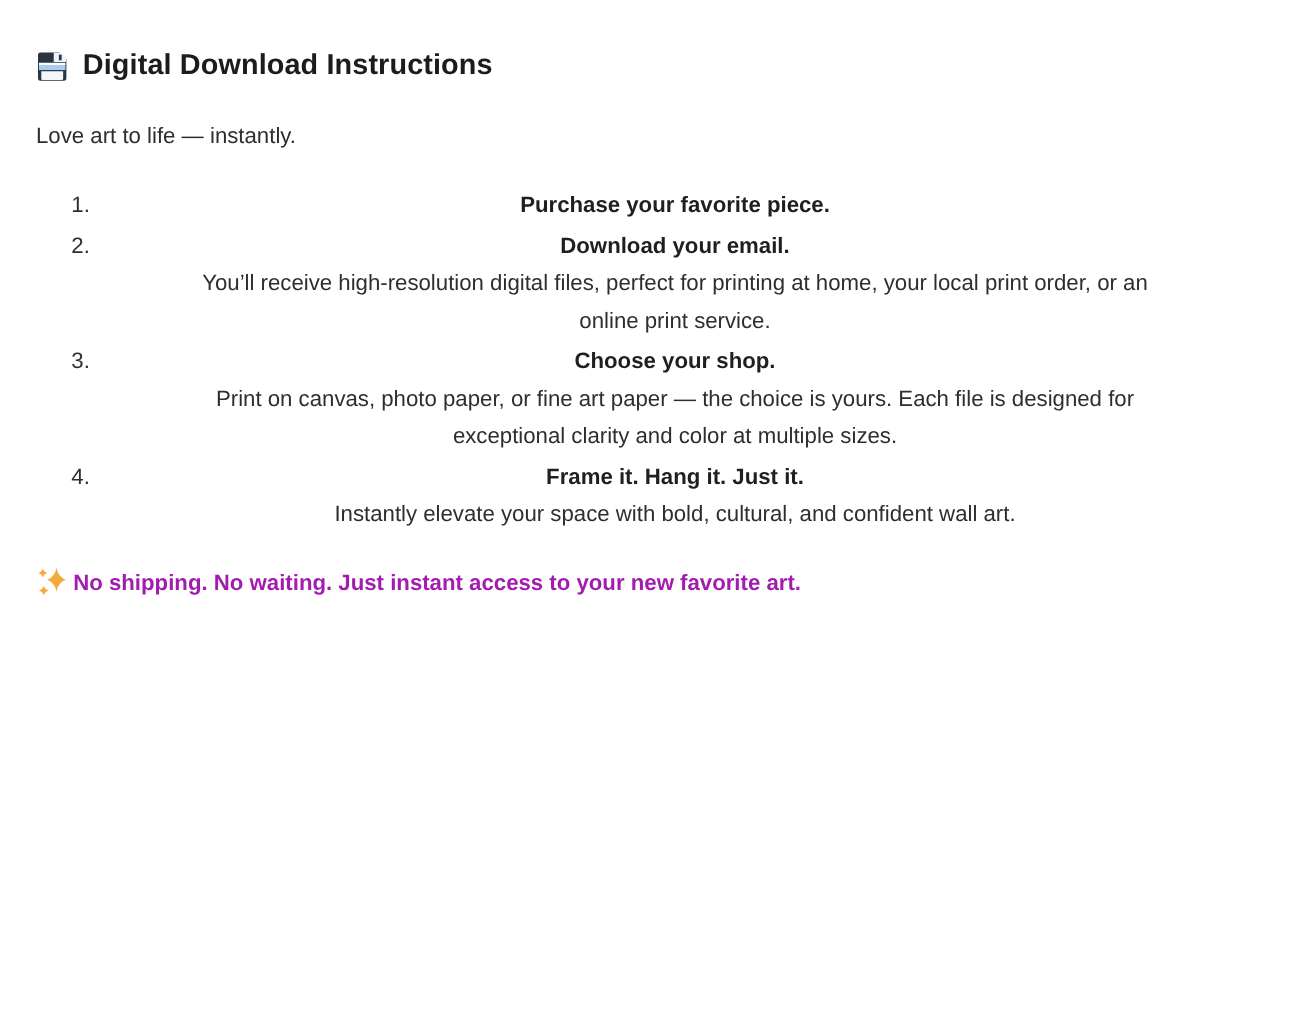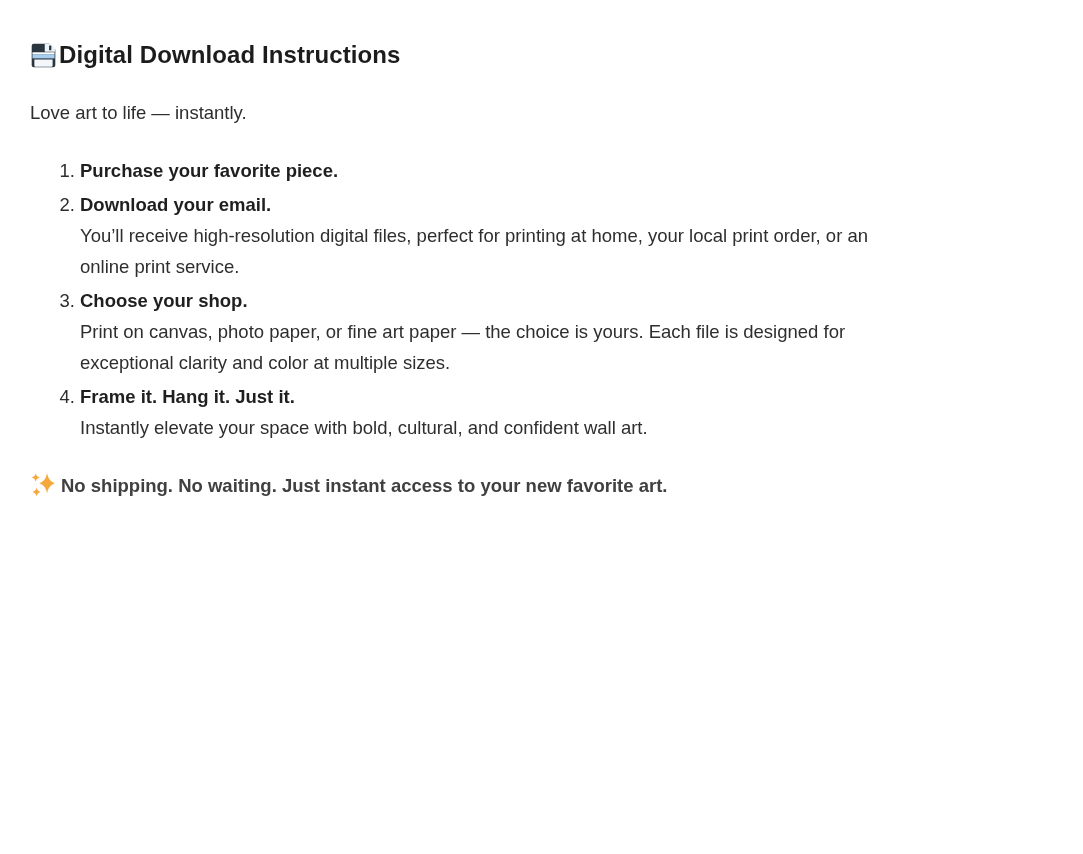--- a/index.html
+++ b/index.html
@@ -17,21 +17,21 @@
     line-height: 31px;
     color: #2e2e2e;
   }
   .page {
     padding: 28px 38px 0 30px;
     box-sizing: border-box;
   }
   h1.title {
     display: flex;
     align-items: center;
-    gap: 2px;
+    gap: 12px;
     margin: 11px 0 26px 0;
     font-size: 24px;
     line-height: 32px;
     font-weight: 700;
     color: #1c1c1c;
     letter-spacing: 0.1px;
   }
   .icon {
     display: inline-flex;
     flex: none;
@@ -41,36 +41,37 @@
   .intro {
     margin: 0 0 27px 0;
   }
   ol.steps {
     margin: 0;
     padding: 0 0 0 46px;
   }
   ol.steps > li {
     margin: 0 0 3px 4px;
     padding: 0;
+    text-align: center;
   }
   .step-title {
     display: block;
     font-weight: 700;
     color: #1f1f1f;
   }
   .step-desc {
     white-space: pre-line;
   }
   .closing {
     display: flex;
     align-items: center;
     gap: 5px;
     margin: 27px 0 0 0;
     font-weight: 700;
-    color: #404040;
+    color: #a21caf;
   }
   .closing .icon { margin-top: -2px; }
 </style>
 </head>
 <body>
 
 <div class="page">
 
   <h1 class="title">
     <span class="icon">

